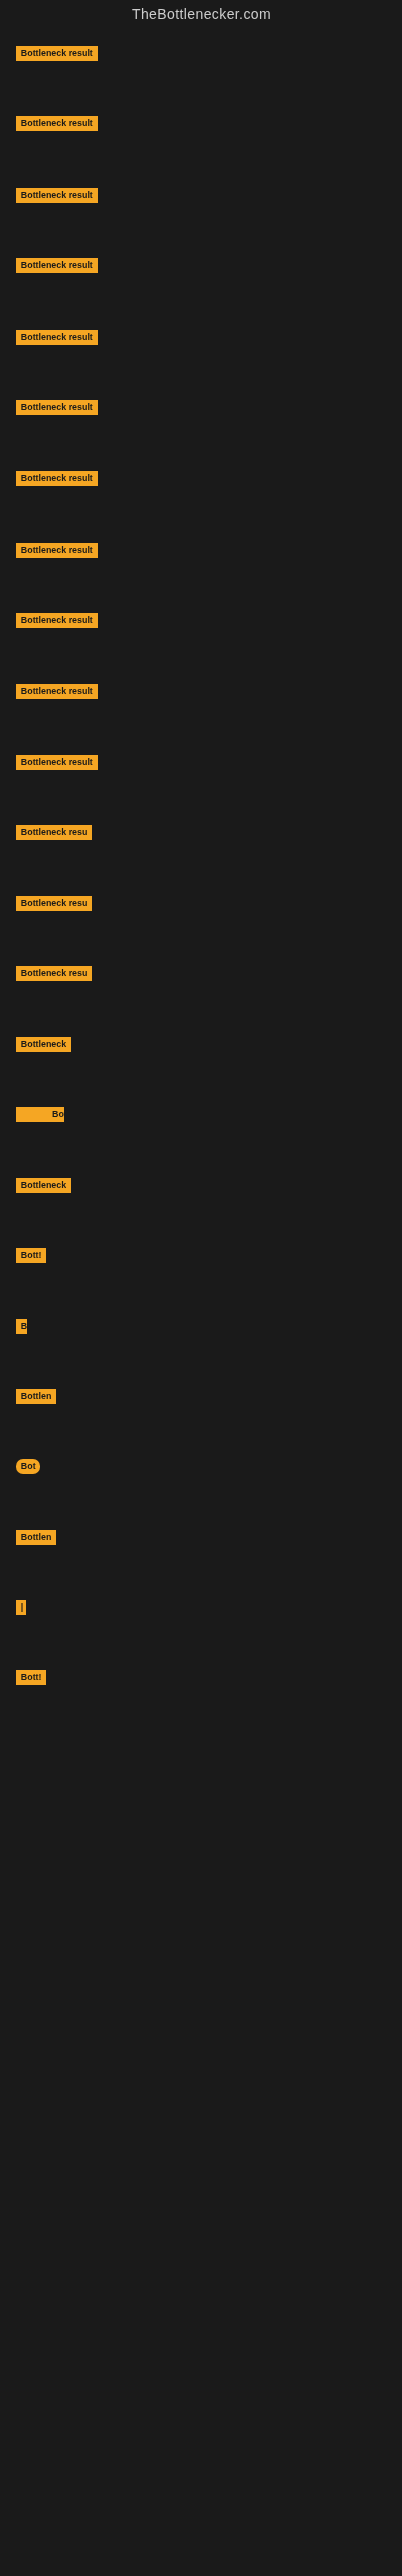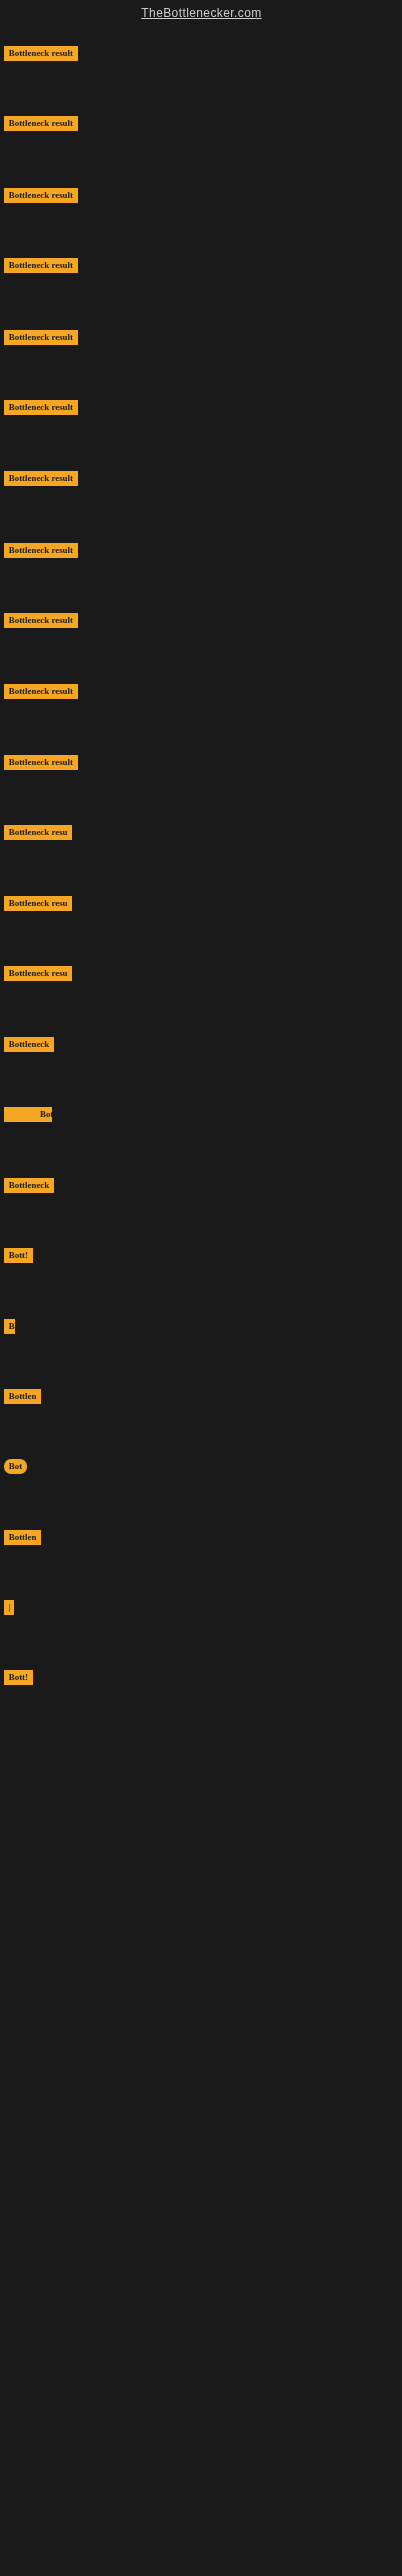--- a/index.html
+++ b/index.html
@@ -12,30 +12,28 @@
       background-color: #1a1a1a;
       width: 403px;
       min-height: 2576px;
       font-family: Arial, sans-serif;
       position: relative;
     }
 
     .site-title {
       text-align: center;
       color: #cccccc;
-      font-size: 12px;
+      font-size: 14px;
       padding: 6.4px 0 3.2px 0;
       letter-spacing: 0.4px;
-      text-decoration: underline;
     }
 
     .bottleneck-item {
       position: absolute;
-      left: 4px;
-      font-family: Liberation Serif, serif;
+      left: 16px;
     }
 
     .bottleneck-badge {
       background-color: #f5a623;
       color: #1a1a1a;
       font-size: 8.9px;
       font-weight: bold;
       padding: 2.4px 4.8px;
       display: inline-block;
       white-space: nowrap;

